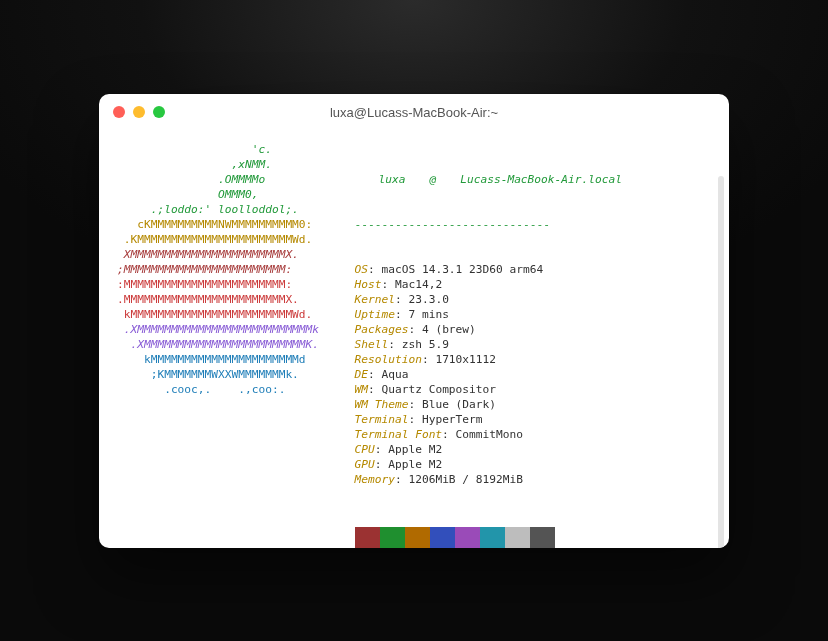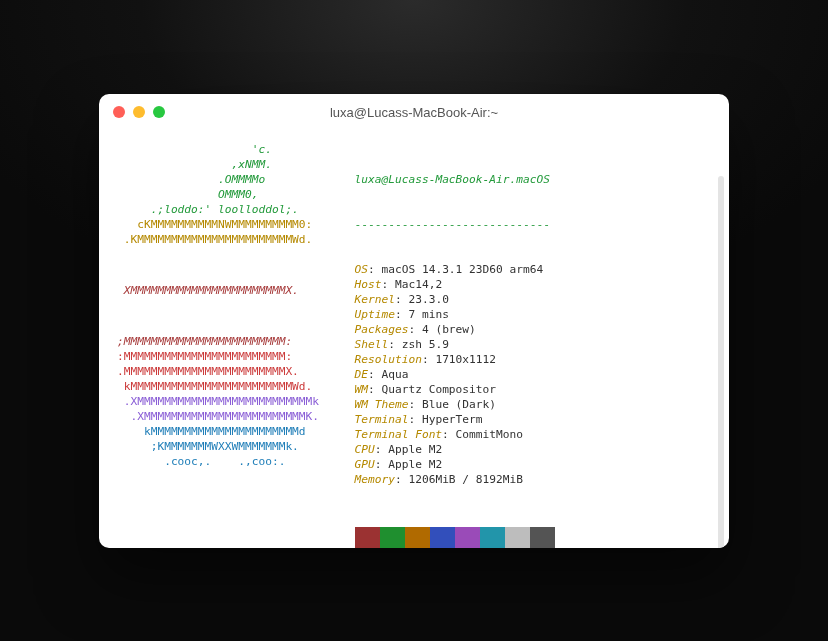--- a/index.html
+++ b/index.html
@@ -61,29 +61,29 @@
     font-size: 11.2px;
     line-height: 15px;
     color: #222;
   }
   .ascii {
     white-space: pre;
     letter-spacing: 0px;
   }
   .ascii .g { color: #239a3b; font-style: italic; }
   .ascii .y { color: #b58900; }
-  .ascii .br { color: #a83e3e; font-style: italic; margin-top: 36px; }
+  .ascii .br { color: #a83e3e; font-style: italic; }
   .ascii .r { color: #cc3b3b; }
-  .ascii .p { color: #8a5ed6; }
+  .ascii .p { color: #8a5ed6; font-style: italic; }
   .ascii .b { color: #1f7eb8; }
   .info {
     margin-left: 22px;
     white-space: pre;
   }
-  .info .user { color: #239a3b; font-style: italic; }
+  .info .user { color: #239a3b; font-style: italic; margin-left: 24px; }
   .info .sep  { color: #239a3b; }
   .info .k    { color: #b58900; font-style: italic; }
   .info .v    { color: #333; }
   .swatches {
     margin-top: 10px;
     display: flex;
   }
   .sw {
     width: 25px;
     height: 25px;
@@ -110,21 +110,21 @@
       <div class="dot green"></div>
     </div>
     <div class="window-title">luxa@Lucass-MacBook-Air:~</div>
   </div>
 
   <div class="content">
 
     <div class="ascii" id="ascii"><div class="g">                    'c.         </div><div class="g">                 ,xNMM.         </div><div class="g">               .OMMMMo          </div><div class="g">               OMMM0,           </div><div class="g">     .;loddo:' loolloddol;.     </div><div class="y">   cKMMMMMMMMMMNWMMMMMMMMMM0:   </div><div class="y"> .KMMMMMMMMMMMMMMMMMMMMMMMWd.   </div><div class="br"> XMMMMMMMMMMMMMMMMMMMMMMMX.     </div><div class="br">;MMMMMMMMMMMMMMMMMMMMMMMM:      </div><div class="r">:MMMMMMMMMMMMMMMMMMMMMMMM:      </div><div class="r">.MMMMMMMMMMMMMMMMMMMMMMMMX.     </div><div class="r"> kMMMMMMMMMMMMMMMMMMMMMMMMWd.   </div><div class="p"> .XMMMMMMMMMMMMMMMMMMMMMMMMMMk  </div><div class="p">  .XMMMMMMMMMMMMMMMMMMMMMMMMK.  </div><div class="b">    kMMMMMMMMMMMMMMMMMMMMMMd    </div><div class="b">     ;KMMMMMMMWXXWMMMMMMMk.     </div><div class="b">       .cooc,.    .,coo:.       </div></div>
 
     <div class="info">
-      <div><span class="user">luxa</span><span class="user">@</span><span class="user">Lucass-MacBook-Air.macOS</span></div>
+      <div><span class="user">luxa</span><span class="user">@</span><span class="user">Lucass-MacBook-Air.local</span></div>
       <div class="sep">-----------------------------</div>
       <div id="rows"><div><span class="k">OS</span><span class="v">: </span><span class="v">macOS 14.3.1 23D60 arm64</span></div><div><span class="k">Host</span><span class="v">: </span><span class="v">Mac14,2</span></div><div><span class="k">Kernel</span><span class="v">: </span><span class="v">23.3.0</span></div><div><span class="k">Uptime</span><span class="v">: </span><span class="v">7 mins</span></div><div><span class="k">Packages</span><span class="v">: </span><span class="v">4 (brew)</span></div><div><span class="k">Shell</span><span class="v">: </span><span class="v">zsh 5.9</span></div><div><span class="k">Resolution</span><span class="v">: </span><span class="v">1710x1112</span></div><div><span class="k">DE</span><span class="v">: </span><span class="v">Aqua</span></div><div><span class="k">WM</span><span class="v">: </span><span class="v">Quartz Compositor</span></div><div><span class="k">WM Theme</span><span class="v">: </span><span class="v">Blue (Dark)</span></div><div><span class="k">Terminal</span><span class="v">: </span><span class="v">HyperTerm</span></div><div><span class="k">Terminal Font</span><span class="v">: </span><span class="v">CommitMono</span></div><div><span class="k">CPU</span><span class="v">: </span><span class="v">Apple M2</span></div><div><span class="k">GPU</span><span class="v">: </span><span class="v">Apple M2</span></div><div><span class="k">Memory</span><span class="v">: </span><span class="v">1206MiB / 8192MiB</span></div></div>
       <div class="swatches" id="swatches"><div class="sw" style="background: rgb(155, 50, 50);"></div><div class="sw" style="background: rgb(31, 143, 47);"></div><div class="sw" style="background: rgb(176, 106, 0);"></div><div class="sw" style="background: rgb(50, 79, 187);"></div><div class="sw" style="background: rgb(154, 75, 184);"></div><div class="sw" style="background: rgb(34, 149, 170);"></div><div class="sw" style="background: rgb(189, 189, 189);"></div><div class="sw" style="background: rgb(84, 84, 84);"></div></div>
     </div>
 
     <div class="scrollbar"></div>
 
   </div>
 </div>
 

